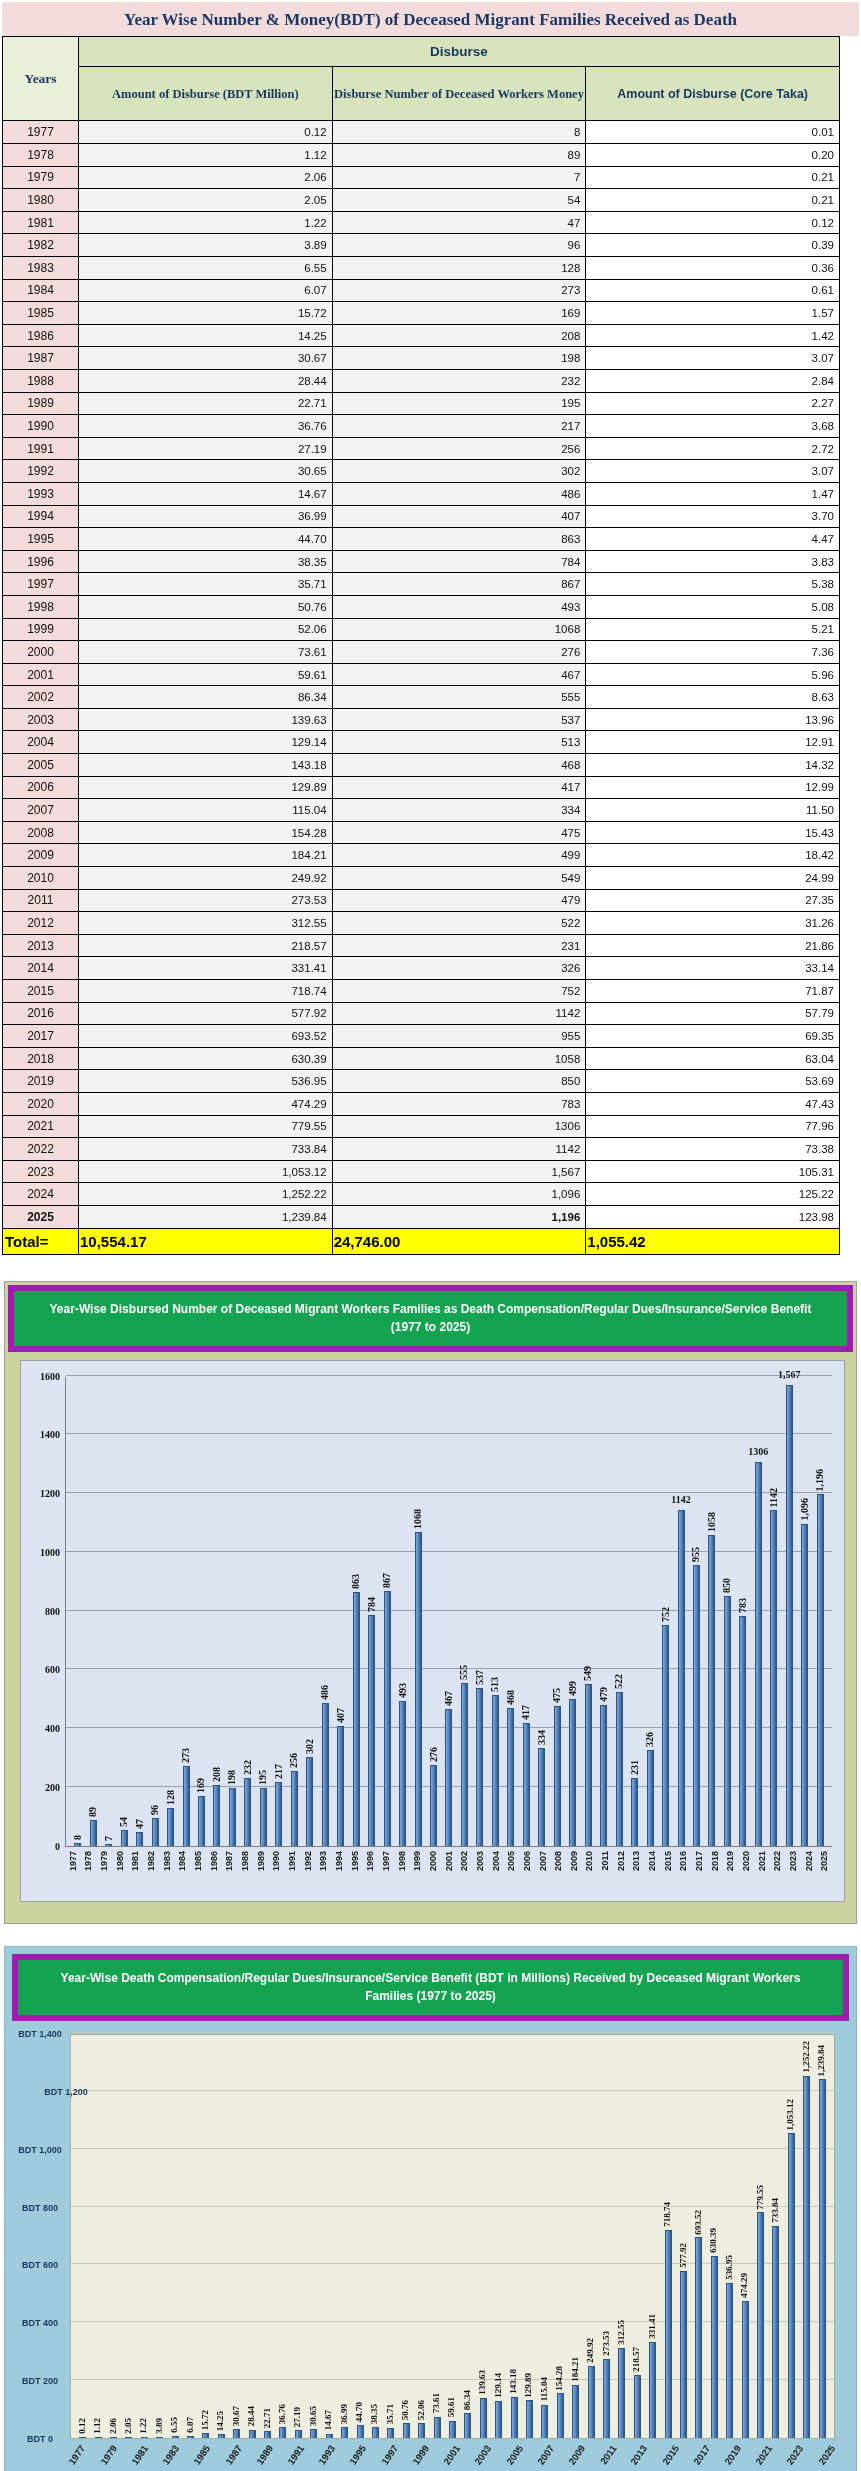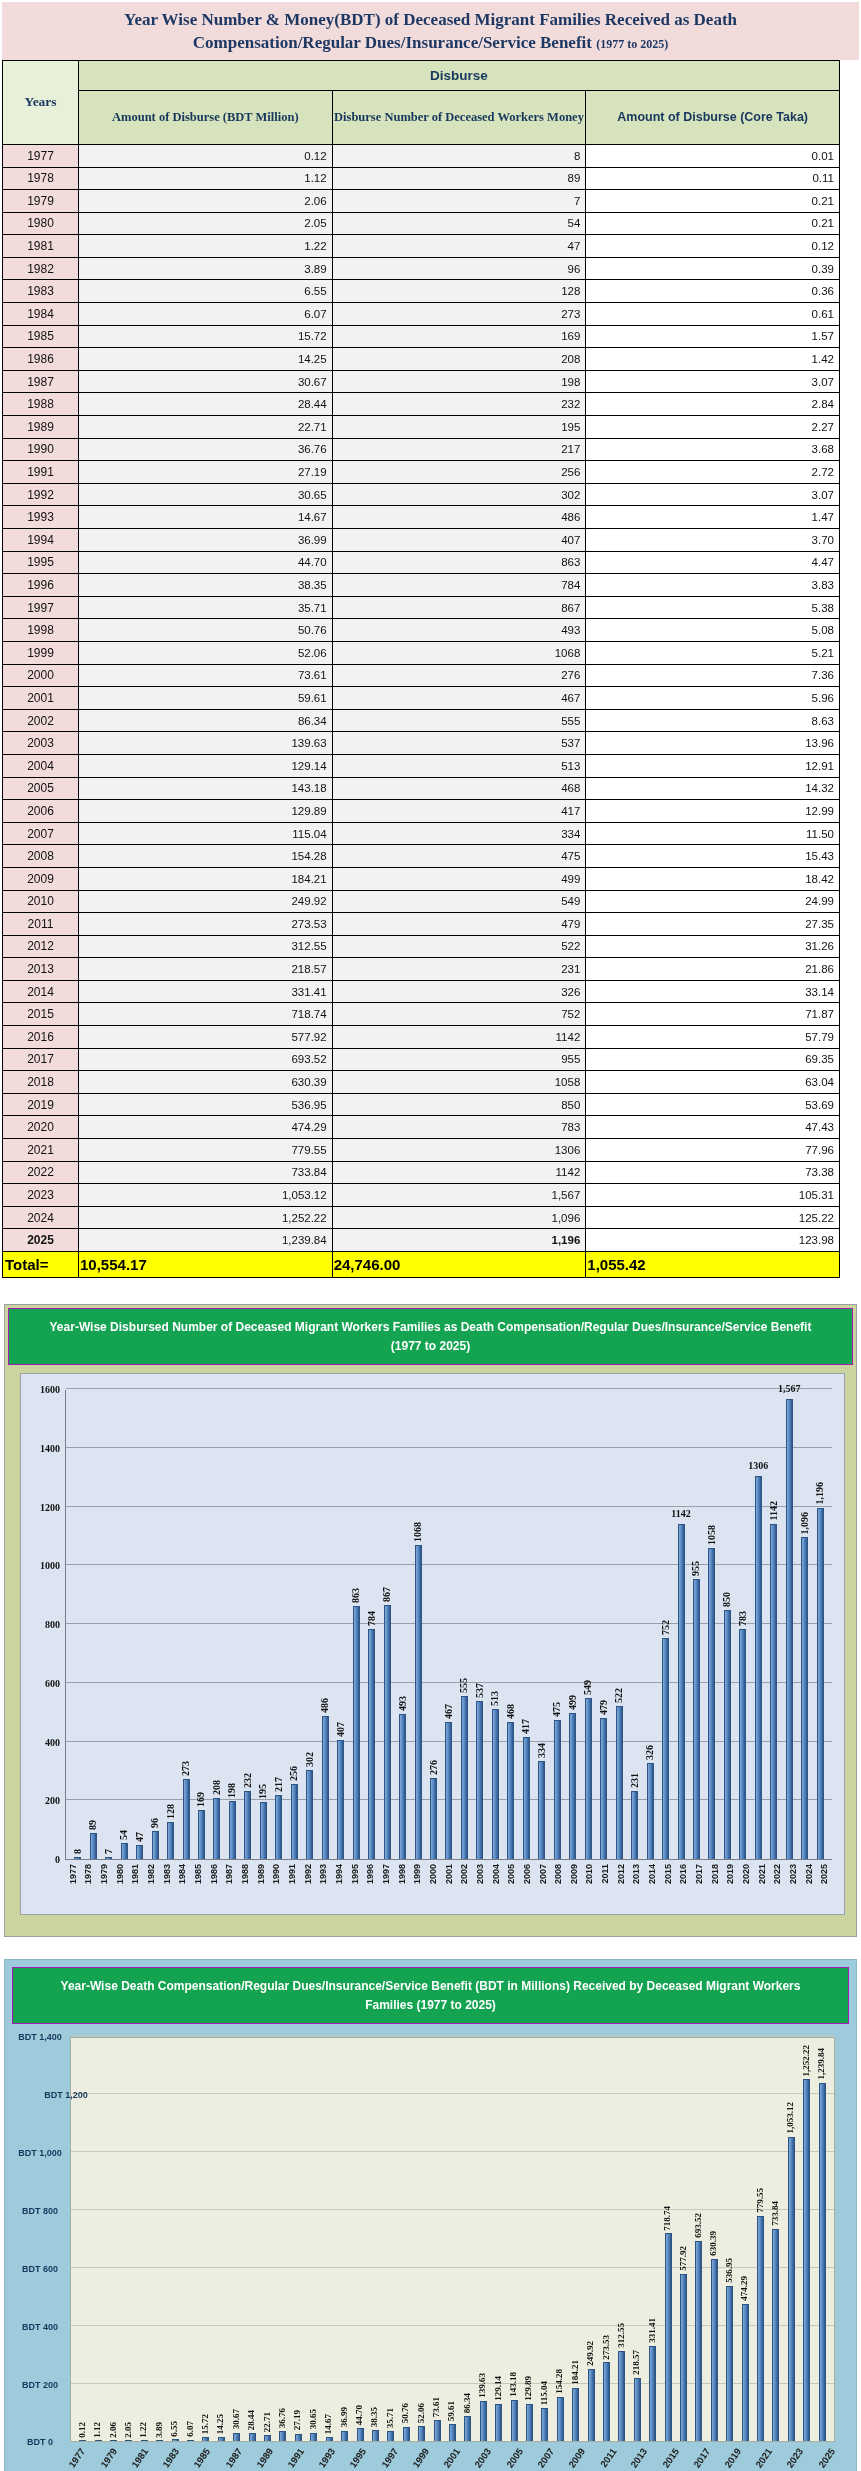--- a/index.html
+++ b/index.html
@@ -22,21 +22,21 @@
   table.comp tr.datarow{height:22.6px;}
   td.c-year{background:#f2dcdb;text-align:center;font-size:12px;color:#111;}
   td.c-num{background:#f2f2f2;text-align:right;padding-right:5px;font-size:11.5px;color:#111;}
   td.c-white{background:#ffffff;}
   td.bd{font-weight:bold;}
   tr.totalrow td{background:#ffff00;font-weight:bold;font-size:15px;height:26px;}
   td.t-label{text-align:left;padding-left:2px;}
   td.t-num{padding-right:6px;}
 
   
-  .chart-title{background:#14a351;border:1px solid #a21caf;color:#fff;text-align:center;
+  .chart-title{background:#14a351;border:6px solid #a21caf;color:#fff;text-align:center;
     font-weight:bold;font-size:12px;line-height:1.55;padding:9px 24px;}
   .bar{width:7px;background:linear-gradient(90deg,#82aad9 0%,#4f81bd 55%,#2e578c 100%);
     border:1px solid #2d5584;border-bottom:none;}
   .vlabel{position:absolute;left:calc(50% - 6px);writing-mode:vertical-rl;transform:rotate(180deg);
     font-family:"Liberation Serif",serif;font-weight:bold;color:#111;white-space:nowrap;}
   .hlabel{position:absolute;left:50%;transform:translateX(-50%);font-family:"Liberation Serif",serif;
     font-weight:bold;color:#111;white-space:nowrap;}
   .gridline{position:absolute;left:0;right:0;height:1px;}
   .ylab{position:absolute;text-align:right;transform:translateY(6px);}
   .bars{position:absolute;left:4px;right:4px;top:0;bottom:0;display:flex;align-items:flex-end;}
@@ -67,24 +67,20 @@
   .chart2 .xlabels{display:flex;margin:1px 14px 0 58px;height:52px;position:relative;}
   .chart2 .xlabels span{flex:1 1 0;position:relative;}
   .chart2 .xlabels b{position:absolute;top:3px;right:45%;transform:rotate(-55deg);transform-origin:top right;
     font-size:9.5px;font-weight:bold;color:#222;white-space:nowrap;}
 </style>
 </head>
 <body>
 
 <div class="title-band">
   <div>Year Wise Number &amp; Money(BDT) of Deceased Migrant Families Received as Death</div>
-  <div>
-    <span>Compensation/Regular Dues/Insurance/Service Benefit</span>
-    <span class="suffix">(1977 to 2025)</span>
-  </div>
 </div>
 
 <table class="comp">
   <thead>
     <tr>
       <th class="h-years" rowspan="2">Years</th>
       <th class="h-disburse" colspan="3">Disburse</th>
     </tr>
     <tr>
       <th class="h-col h-serif w2">Amount of Disburse (BDT Million)</th>
@@ -96,21 +92,21 @@
       <tr class="datarow">
         <td class="c-year">1977</td>
         <td class="c-num">0.12</td>
         <td class="c-num">8</td>
         <td class="c-num c-white">0.01</td>
       </tr>
       <tr class="datarow">
         <td class="c-year">1978</td>
         <td class="c-num">1.12</td>
         <td class="c-num">89</td>
-        <td class="c-num c-white">0.11</td>
+        <td class="c-num c-white">0.20</td>
       </tr>
       <tr class="datarow">
         <td class="c-year">1979</td>
         <td class="c-num">2.06</td>
         <td class="c-num">7</td>
         <td class="c-num c-white">0.21</td>
       </tr>
       <tr class="datarow">
         <td class="c-year">1980</td>
         <td class="c-num">2.05</td>

